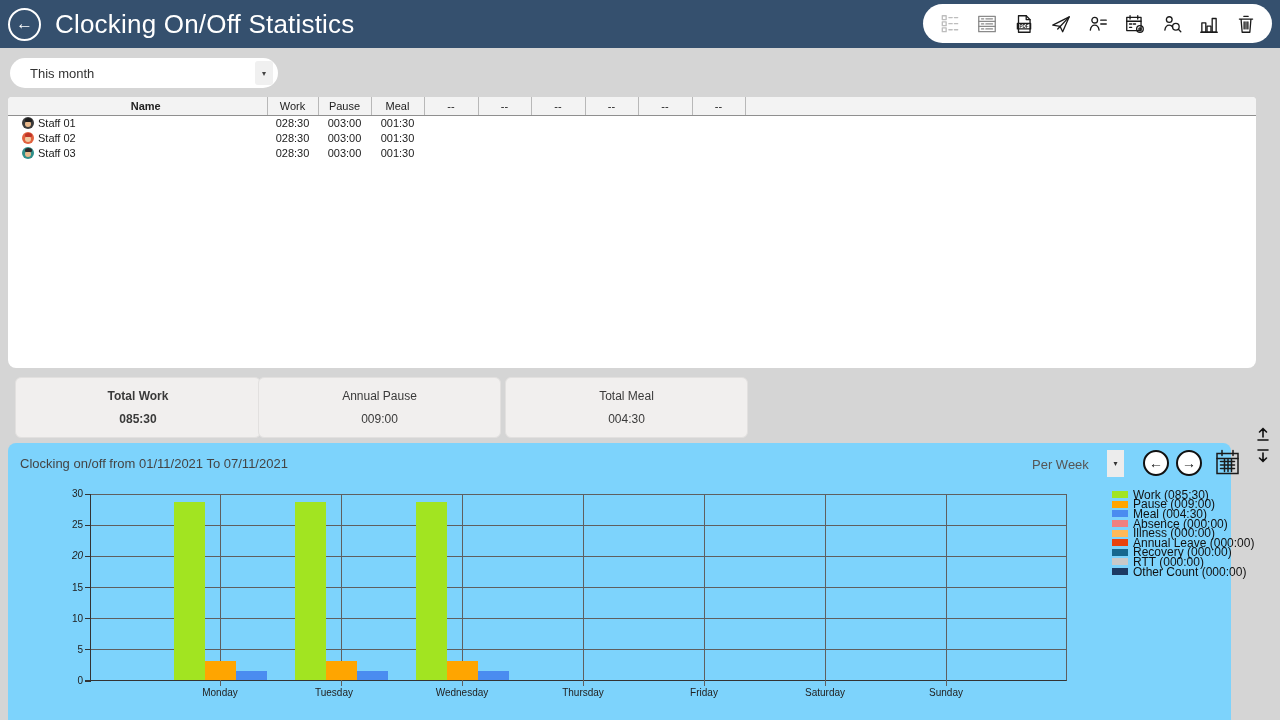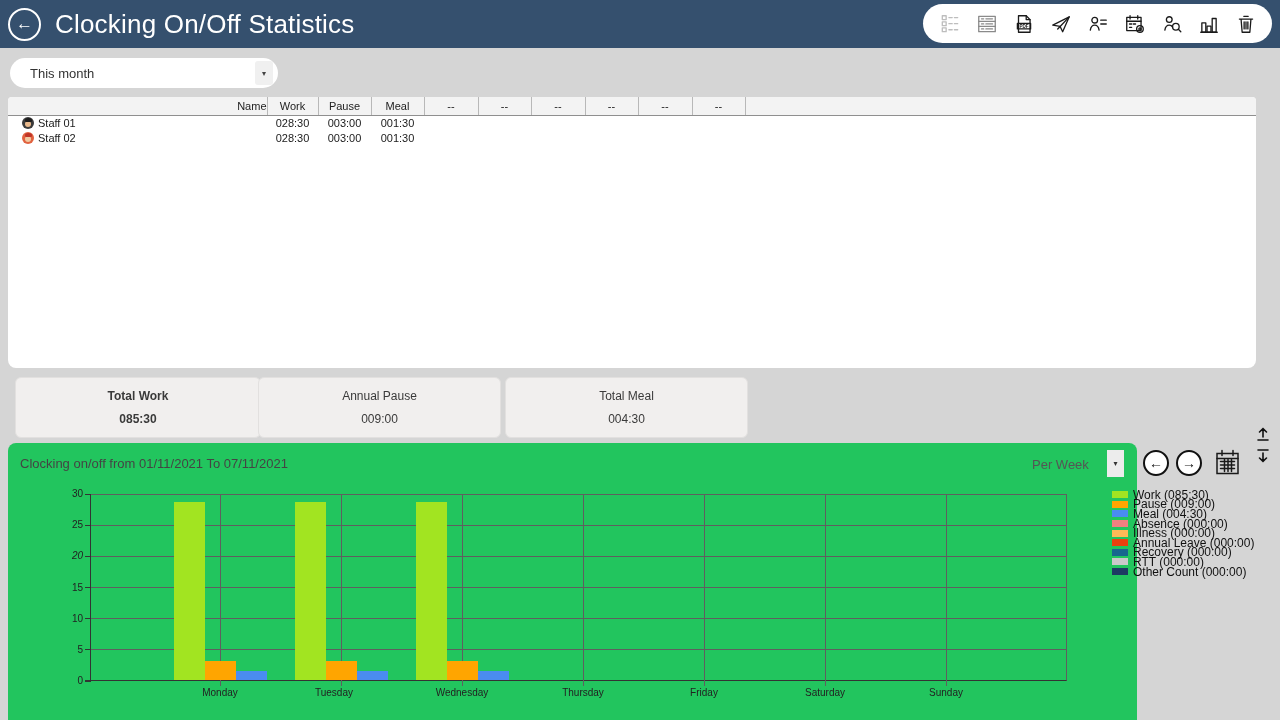--- a/index.html
+++ b/index.html
@@ -27,38 +27,38 @@
   .select-pill .caret { margin-left:auto; width:18px; height:24px; background:#f0f0f0; border-radius:3px;
     display:flex; align-items:center; justify-content:center; font-size:8px; color:#444; }
   .date-ico { position:absolute; top:62px; width:23px; height:24px; }
   .date-ico svg { width:23px; height:24px; stroke:#1a1a1a; fill:none; stroke-width:1.4; stroke-linecap:round; }
   .date-lbl { position:absolute; top:66px; font-size:13px; color:#3c3c3c; white-space:nowrap; }
   
   .table-panel { position:absolute; left:8px; top:97px; width:1248px; height:271px; background:#fff; border-radius:4px 4px 8px 8px; overflow:hidden; }
   table.staff { border-collapse:collapse; width:100%; table-layout:fixed; }
   table.staff th { height:18px; background:#f3f3f3; border-bottom:1px solid #8f8f8f; border-right:1px solid #b8b8b8;
     font-size:11px; font-weight:400; color:#222; text-align:center; padding:0; }
-  table.staff th.name-col { text-align:right; padding-left:17px; }
+  table.staff th.name-col { text-align:center; padding-left:17px;font-weight:bold; }
   table.staff th.filler { border-right:none; }
   table.staff td { height:15px; padding:0; font-size:11px; color:#1a1a1a; text-align:center; white-space:nowrap; }
   table.staff td.name-col { text-align:left; }
   .avatar { display:inline-block; position:relative; width:12px; height:12px; border-radius:50%;
     margin:0 4px -2px 14px; background:var(--bg); overflow:hidden; }
   .avatar::before { content:""; position:absolute; left:3px; top:4.5px; width:6px; height:6px; border-radius:50%; background:var(--face); }
   .avatar::after { content:""; position:absolute; left:2.5px; top:1.5px; width:7px; height:4px; border-radius:50% 50% 20% 20%; background:var(--hair); }
   
   .card { position:absolute; top:377px; height:61px; background:#f1efee; border:1px solid #e2e0df; border-radius:6px; text-align:center; }
   .card .lbl { margin-top:11px; font-size:12px; color:#3a3a3a; }
   .card .val { margin-top:9px; font-size:12px; color:#3a3a3a; }
   
   .splitter { position:absolute; left:1253px; top:427px; width:20px; display:flex; flex-direction:column; gap:2px; }
   .splitter button { border:none; background:none; padding:0; width:20px; height:18px; cursor:pointer; }
   .splitter svg { width:14px; height:16px; stroke:#111; stroke-width:1.6; fill:none; stroke-linecap:round; }
   
-  .chart-panel { position:absolute; left:8px; top:443px; width:1129px; height:277px; background:#22c55e; border-radius:8px 8px 0 0;padding-left:13px; }
+  .chart-panel { position:absolute; left:8px; top:443px; width:1223px; height:277px; background:#7dd3fc; border-radius:8px 8px 0 0;padding-left:13px; }
   .chart-title { position:absolute; left:12px; top:13px; font-size:13px; color:#444; }
   .perweek-lbl { position:absolute; left:1024px; top:14px; font-size:13px; color:#555; }
   .perweek-caret { position:absolute; left:1099px; top:7px; width:17px; height:27px; background:#ececec;
     display:flex; align-items:center; justify-content:center; font-size:8px; color:#333; cursor:pointer; border:none; }
   .nav-circle { position:absolute; top:7px; width:26px; height:26px; border:2px solid #111; border-radius:50%;
     background:#fff; display:flex; align-items:center; justify-content:center; font-size:14px; color:#111; cursor:pointer; padding:0 0 1px 0; }
   .chart-cal { position:absolute; left:1206px; top:5px; width:27px; height:29px; border:none; background:none; padding:0; cursor:pointer; }
   .chart-cal svg { width:27px; height:29px; stroke:#1a1a1a; fill:none; stroke-width:1.5; stroke-linecap:round; }
   
   .plot { position:absolute; left:82px; top:51px; width:977px; height:187px;
@@ -215,20 +215,33 @@
           <td></td>
           <td></td>
           <td></td>
           <td></td>
           <td></td>
           <td></td>
           <td></td>
         </tr>
         <tr>
           <td class="name-col"><span class="avatar" style="--bg: #e1623f; --face: #f0c9a0; --hair: #c03527;"></span><span>Staff 02</span></td>
+          <td>028:30</td>
+          <td>003:00</td>
+          <td>001:30</td>
+          <td></td>
+          <td></td>
+          <td></td>
+          <td></td>
+          <td></td>
+          <td></td>
+          <td></td>
+        </tr>
+        <tr>
+          <td class="name-col"><span class="avatar" style="--bg: #2e8f8a; --face: #e9b98c; --hair: #2a2a2a;"></span><span>Staff 03</span></td>
           <td>028:30</td>
           <td>003:00</td>
           <td>001:30</td>
           <td></td>
           <td></td>
           <td></td>
           <td></td>
           <td></td>
           <td></td>
           <td></td>

